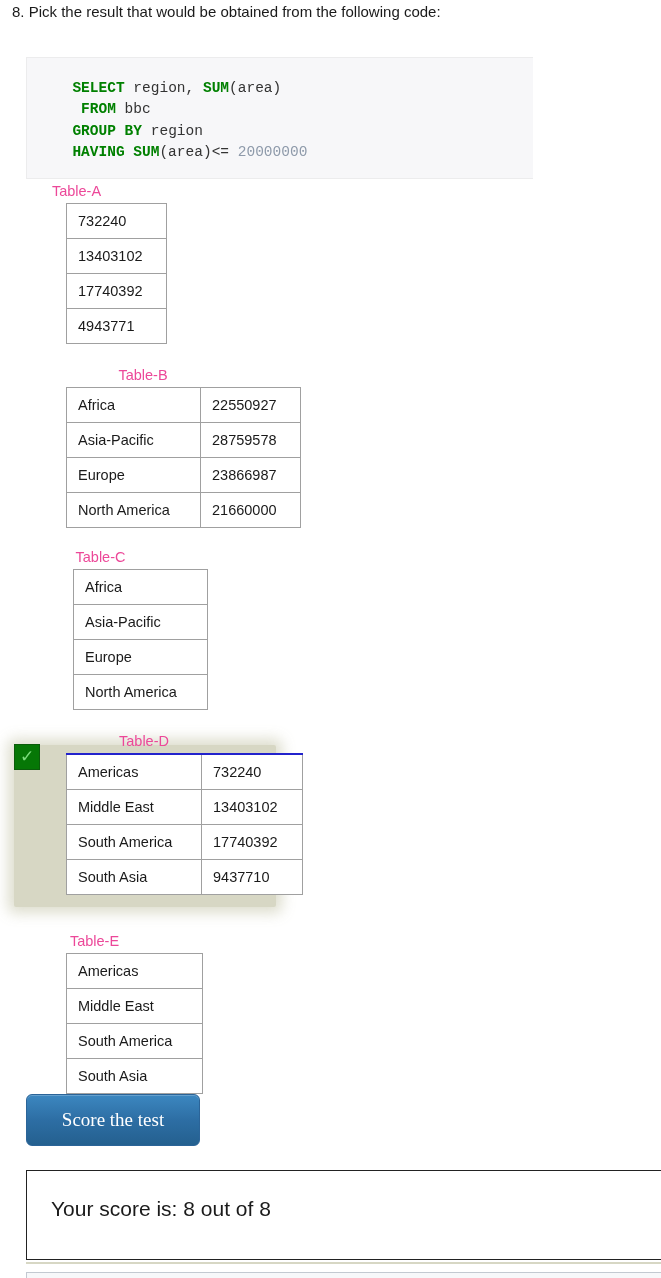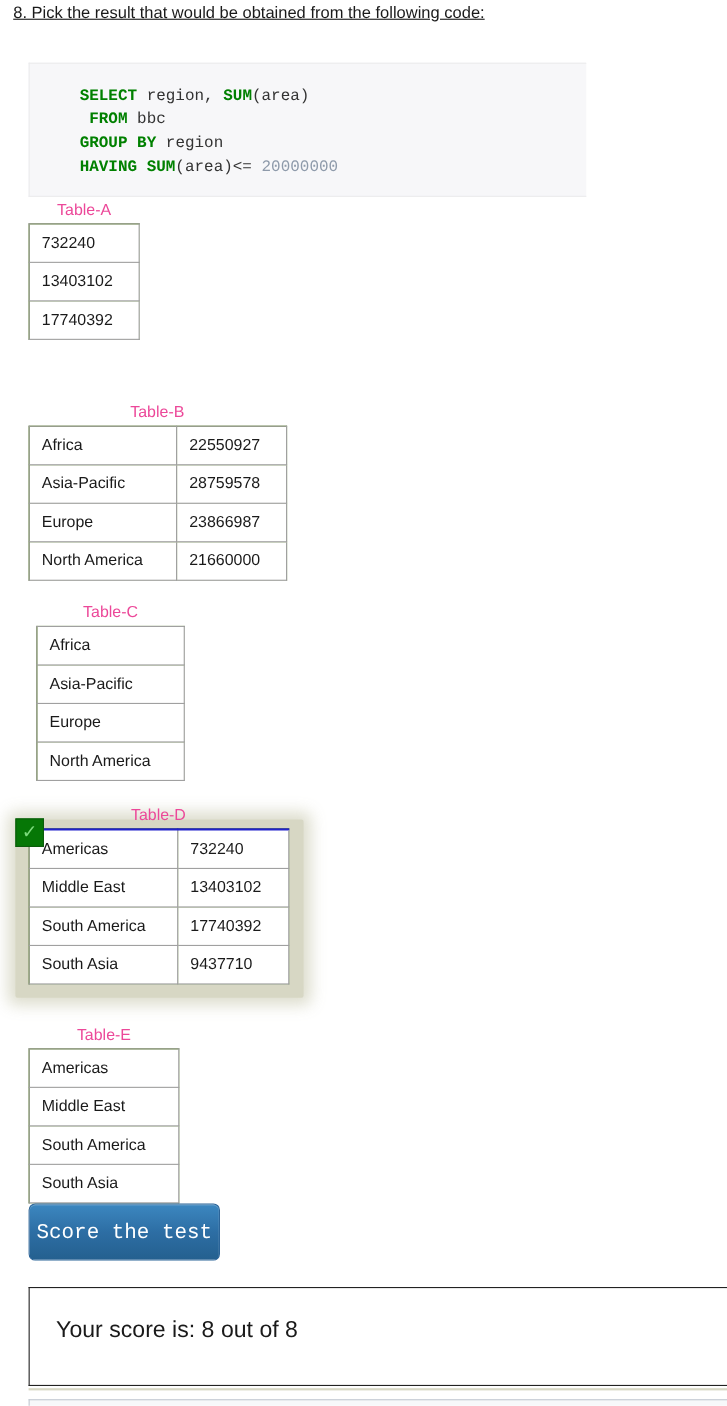--- a/index.html
+++ b/index.html
@@ -19,21 +19,20 @@
 
   
   .question {
     position: absolute;
     left: 12px;
     top: 2px;
     font-size: 15px;
     line-height: 19px;
     color: #1a1a1a;
     white-space: nowrap;
-    text-decoration: underline;
   }
 
   
   .code-block {
     position: absolute;
     left: 26px;
     top: 42px;
     width: 507px;
     height: 122px;
     background: #f7f7f9;
@@ -58,22 +57,23 @@
   }
   .opt-label {
     font-size: 14.5px;
     color: #ec4899;
     text-align: center;
     line-height: 18px;
     margin-bottom: 3px;
   }
   table.choice {
     border-collapse: collapse;
-    background: #4d7c0f;
+    background: #7dd3fc;
     table-layout: fixed;
+    margin-left: 40px;
   }
   table.choice td {
     border: 1px solid #a0a0a0;
     font-size: 14.5px;
     color: #1a1a1a;
     height: 34px;
     padding: 0 11px;
     vertical-align: middle;
     line-height: 18px;
     white-space: nowrap;
@@ -146,21 +146,21 @@
     position: absolute;
     left: 26px;
     top: 1094px;
     width: 174px;
     height: 52px;
     border: 1px solid #2b6498;
     border-radius: 6px;
     background: linear-gradient(to bottom, #3c87c0 0%, #2d6ea4 50%, #24608f 100%);
     color: #ffffff;
     font-size: 19px;
-    font-family: Liberation Mono, monospace;
+    font-family: Liberation Serif, serif;
     line-height: 50px;
     text-align: center;
     box-sizing: border-box;
     cursor: pointer;
     box-shadow: inset 0 1px 0 rgba(255,255,255,0.22);
   }
 
   
   .score-box {
     position: absolute;
@@ -224,20 +224,23 @@
       <tbody id="tbody-a">
         <tr>
           <td>732240</td>
         </tr>
         <tr>
           <td>13403102</td>
         </tr>
         <tr>
           <td>17740392</td>
         </tr>
+        <tr>
+          <td>4943771</td>
+        </tr>
       </tbody>
     </table>
 </div>
 
 <div class="option" id="opt-b">
   <div class="opt-label">Table-B</div>
   <table class="choice">
     <colgroup>
         <col class="c1">
         <col class="c2">

